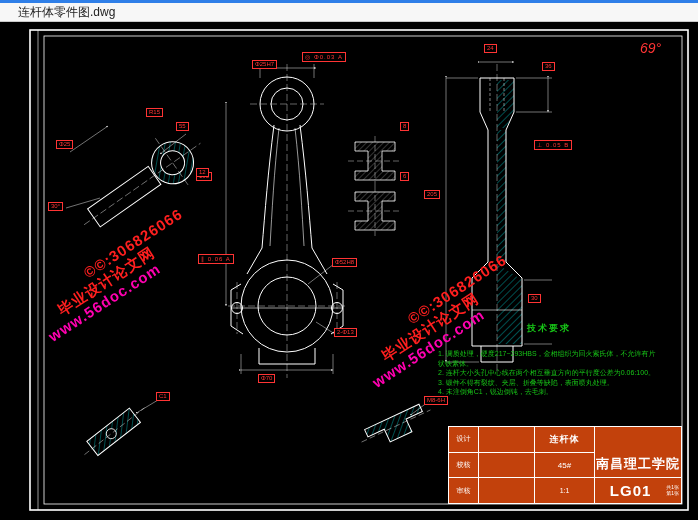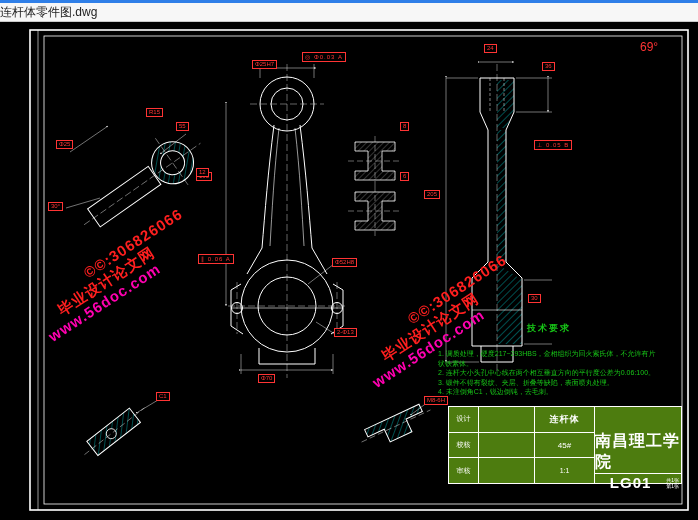--- a/index.html
+++ b/index.html
@@ -1,53 +1,53 @@
 <!DOCTYPE html>
 <html><head>
 <meta charset="utf-8">
 <style>
   * { margin:0; padding:0; box-sizing:border-box; }
   html,body { width:698px; height:520px; overflow:hidden; background:#000; font-family:"Liberation Sans", sans-serif; }
 
   .accent-bar { position:absolute; left:0; top:0; width:698px; height:3px; background:#2f7fe8; }
-  .titlebar { position:absolute; left:0; top:3px; width:698px; height:19px; background:#f7f7f7; border-bottom:1px solid #c9c9c9; display:flex; align-items:center; }
+  .titlebar { position:absolute; left:0; top:3px; width:698px; height:19px; background:#f7f7f7; border-bottom:1px solid #c9c9c9; display:flex; align-items:center; padding-left:18px; }
   .titlebar .title { font-size:12px; color:#222; }
 
   .canvas { position:absolute; left:0; top:22px; width:698px; height:498px; background:#000; }
   .canvas svg { position:absolute; left:0; top:0; }
 
   .dimbox { position:absolute; border:1px solid #ff3434; color:#ff3434; background:#000; font-size:6px; line-height:7px; padding:0 2px; white-space:nowrap; z-index:4; }
   .gdtbox { position:absolute; border:1px solid #ff3434; color:#ff3434; background:#000; font-size:6px; line-height:8px; padding:0 2px; white-space:nowrap; letter-spacing:1px; z-index:4; }
-  .red-note { position:absolute; color:#ff3434; font-size:12px; z-index:4; }
+  .red-note { position:absolute; color:#ff3434; font-size:14px; z-index:4;font-style:italic; }
 
   .watermark { position:absolute; width:330px; transform:rotate(-33deg); z-index:6; pointer-events:none; }
   .watermark .wm-line { font-weight:bold; font-size:15px; letter-spacing:1px; white-space:nowrap; line-height:17px; }
   .wm-red { color:#ff1f1f; }
   .wm-mag { color:#ff00b0; }
   .wm-l1 { margin-left:64px; }
   .wm-l2 { margin-left:22px; }
   .wm-l3 { margin-left:0; font-size:16px; }
 
   .tech { position:absolute; left:438px; top:300px; width:222px; color:#17c517; z-index:3; }
   .tech .tech-title { font-size:9px; font-weight:bold; text-align:center; margin-bottom:14px; letter-spacing:2px; }
   .tech .tech-item { font-size:7px; line-height:9.5px; }
 
-  .tblock { position:absolute; left:448px; top:384px; width:234px; height:78px; border:1.5px solid #fff; display:flex; color:#fff; background:#4d7c0f; z-index:3; }
+  .tblock { position:absolute; left:448px; top:404px; width:234px; height:78px; border:1.5px solid #fff; display:flex; color:#fff; background:#c2410c; z-index:3; }
   .tb-col-left { width:86px; display:flex; flex-direction:column; border-right:1px solid #fff; }
   .tb-col-mid { width:60px; display:flex; flex-direction:column; border-right:1px solid #fff; }
   .tb-col-right { flex:1; display:flex; flex-direction:column; }
   .tb-row { flex:1; display:flex; border-bottom:1px solid #fff; }
   .tb-row:last-child { border-bottom:none; }
   .tb-cell-label { width:30px; border-right:1px solid #fff; font-size:7px; display:flex; align-items:center; justify-content:center; }
   .tb-cell-empty { flex:1; }
   .tb-center { display:flex; align-items:center; justify-content:center; }
   .tb-part { font-size:9px; font-weight:bold; letter-spacing:1px; }
   .tb-mat { font-size:8px; }
   .tb-scale { font-size:7px; }
-  .tb-school { font-size:16px; font-weight:bold; letter-spacing:1px;margin-top:24px; }
+  .tb-school { font-size:13px; font-weight:bold; letter-spacing:1px;margin-top:24px; }
   .tb-sheet { font-size:9px; letter-spacing:2px; }
   .tb-code { font-size:15px; font-weight:bold; letter-spacing:1px; flex:1; display:flex; align-items:center; justify-content:center; }
   .tb-pages { display:flex; flex-direction:column; justify-content:center; font-size:5px; padding-right:2px; line-height:6px; }
 </style>
 </head>
 <body>
 
 <div class="accent-bar"></div>
 <div class="titlebar">
   <span class="title">连杆体零件图.dwg</span>

